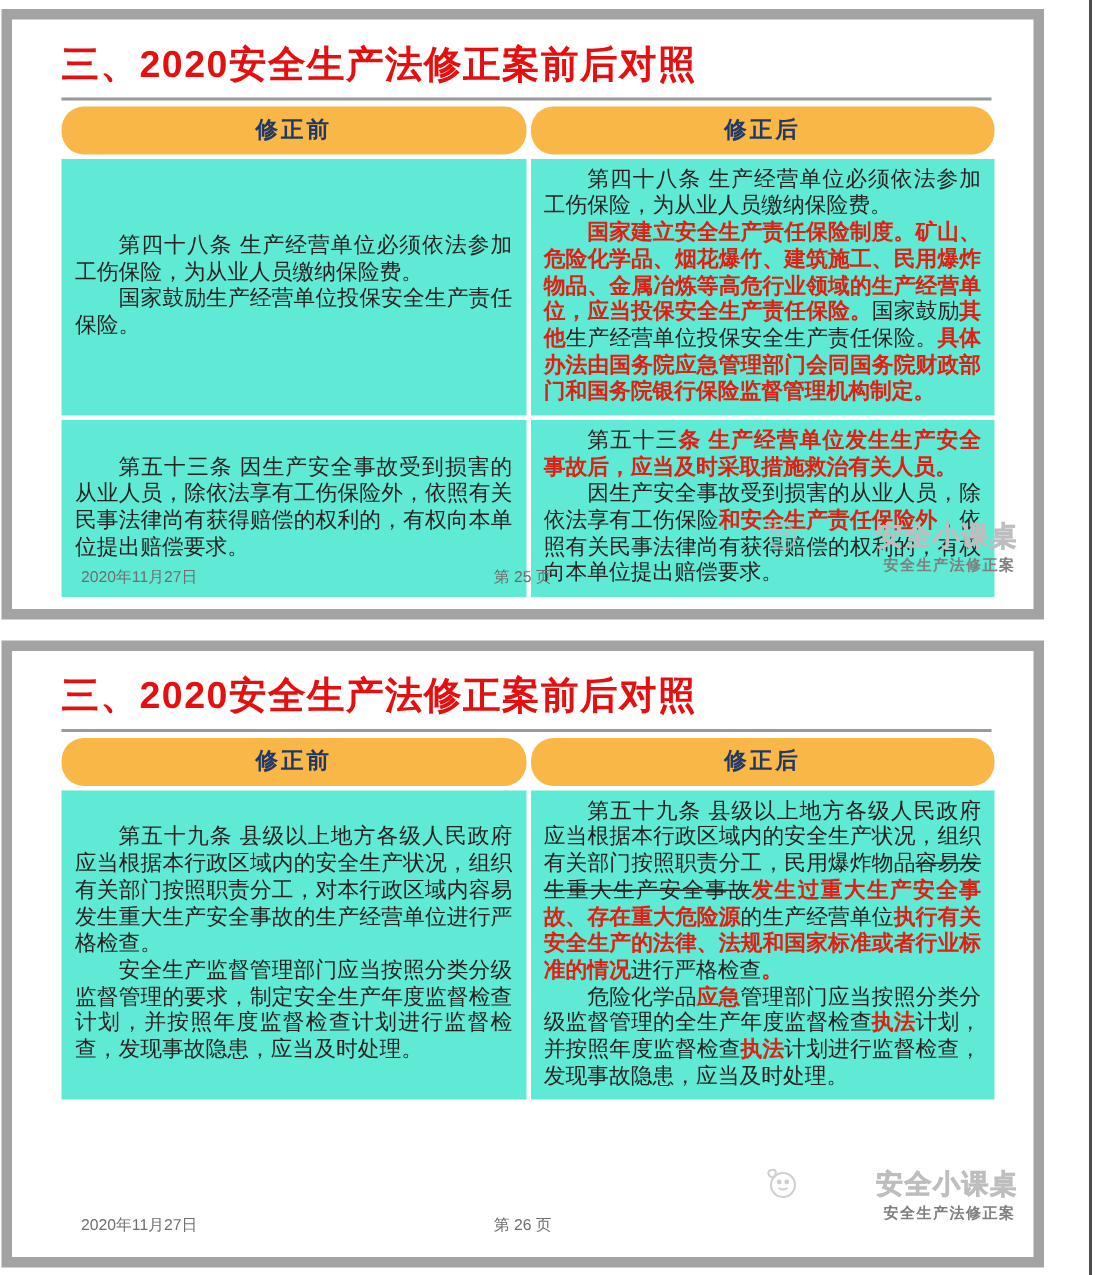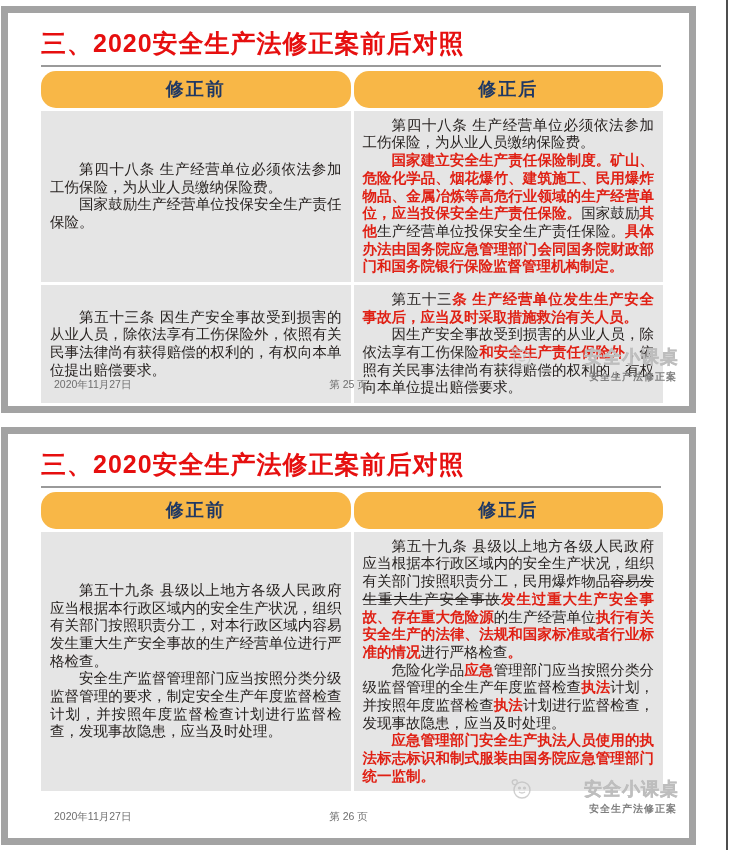--- a/index.html
+++ b/index.html
@@ -27,25 +27,25 @@
   .title-divider{
     border:none;border-top:2px solid #9a9a9a;
     margin:7px 28px 0 33px;height:0;
   }
   .cmp-table{
     margin:4px 26px 0 33px;
     display:grid;grid-template-columns:1fr 1fr;gap:3px;
     background:#ffffff;
   }
   .th{
-    background:#f8b747;color:#1f3864;font-weight:bold;font-size:18px;
+    background:#f8b747;color:#1f3864;font-weight:bold;font-size:15px;
     text-align:center;padding:6px 0 7px 0;letter-spacing:2px;border-radius:15px;
   }
   .cell{
-    background:#e5e5e5;padding:6px 9px;box-sizing:border-box;
+    background:#5eead4;padding:6px 9px;box-sizing:border-box;
     font-size:14.5px;line-height:1.22;color:#272220;
     text-align:justify;
   }
   .cell-before{display:flex;flex-direction:column;justify-content:center;}
   .para{margin:0;text-indent:2em;}
   .r{color:#e02014;font-weight:bold;}
   .s{text-decoration:line-through;}
   .slide-footer{
     position:absolute;left:0;right:0;bottom:12px;height:16px;
     font-size:10.5px;color:#6e6e6e;
@@ -118,21 +118,20 @@
     <div class="cmp-table">
       <div class="th">修正前</div>
       <div class="th">修正后</div>
       <div class="cell cell-before row-1">
           <p class="para"><span>第五十九条  县级以上地方各级人民政府应当根据本行政区域内的安全生产状况，组织有关部门按照职责分工，对本行政区域内容易发生重大生产安全事故的生产经营单位进行严格检查。</span></p>
           <p class="para"><span>安全生产监督管理部门应当按照分类分级监督管理的要求，制定安全生产年度监督检查计划，并按照年度监督检查计划进行监督检查，发现事故隐患，应当及时处理。</span></p>
         </div>
       <div class="cell cell-after row-1">
           <p class="para"><span>第五十九条  县级以上地方各级人民政府应当根据本行政区域内的安全生产状况，组织有关部门按照职责分工，民用爆炸物品</span><span class="s">容易发生重大生产安全事故</span><span class="r">发生过重大生产安全事故、存在重大危险源</span><span>的生产经营单位</span><span class="r">执行有关安全生产的法律、法规和国家标准或者行业标准的情况</span><span>进行严格检查</span><span class="r">。</span></p>
           <p class="para"><span>危险化学品</span><span class="r">应急</span><span>管理部门应当按照分类分级监督管理的全生产年度监督检查</span><span class="r">执法</span><span>计划，并按照年度监督检查</span><span class="r">执法</span><span>计划进行监督检查，发现事故隐患，应当及时处理。</span></p>
-          <p class="para"><span class="r">应急管理部门安全生产执法人员使用的执法标志标识和制式服装由国务院应急管理部门统一监制。</span></p>
         </div>
     </div>
     <div class="watermark">
       <div class="brand-row">
         <svg class="brand-icon" viewBox="0 0 24 24" fill="none" stroke="#bfbfbf" stroke-width="1.4">
           <circle cx="13" cy="13" r="8"></circle>
           <path d="M4 7 Q2 4 5 3 Q9 2 8 6 Q7 9 4 7 Z"></path>
           <circle cx="10.5" cy="11" r="0.9" fill="#bfbfbf"></circle>
           <circle cx="15.5" cy="11" r="0.9" fill="#bfbfbf"></circle>
           <path d="M10 15 Q13 17 16 15"></path>

